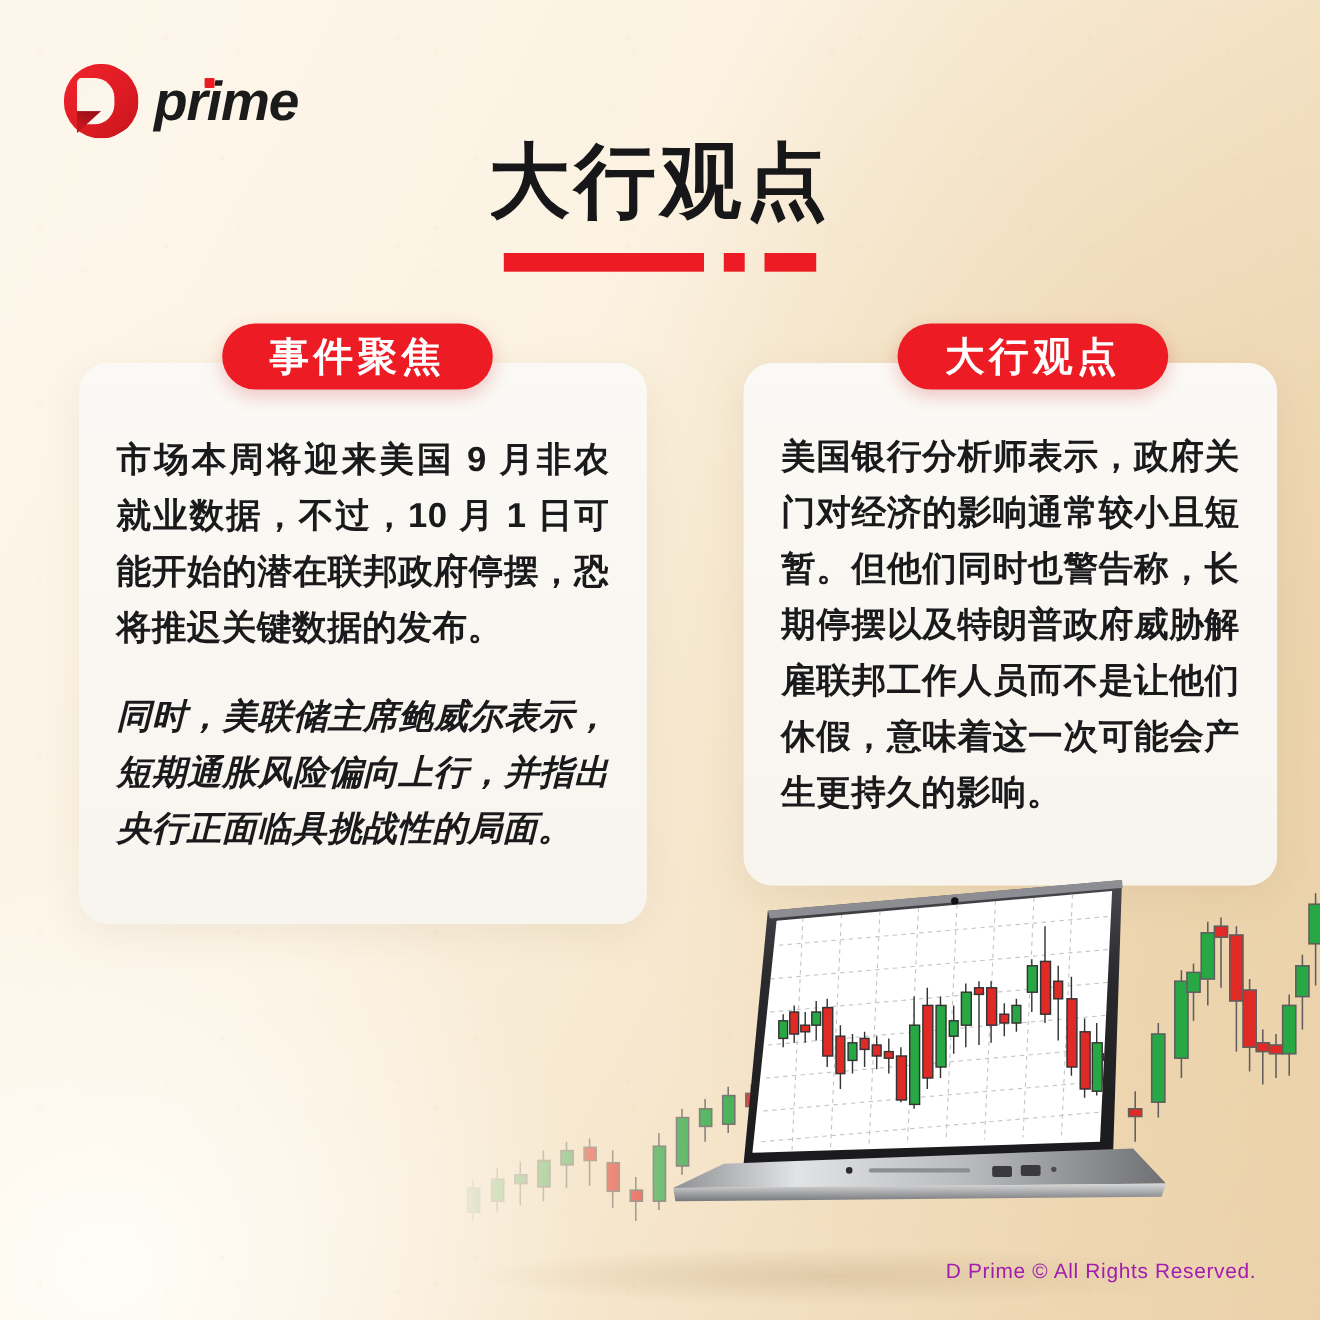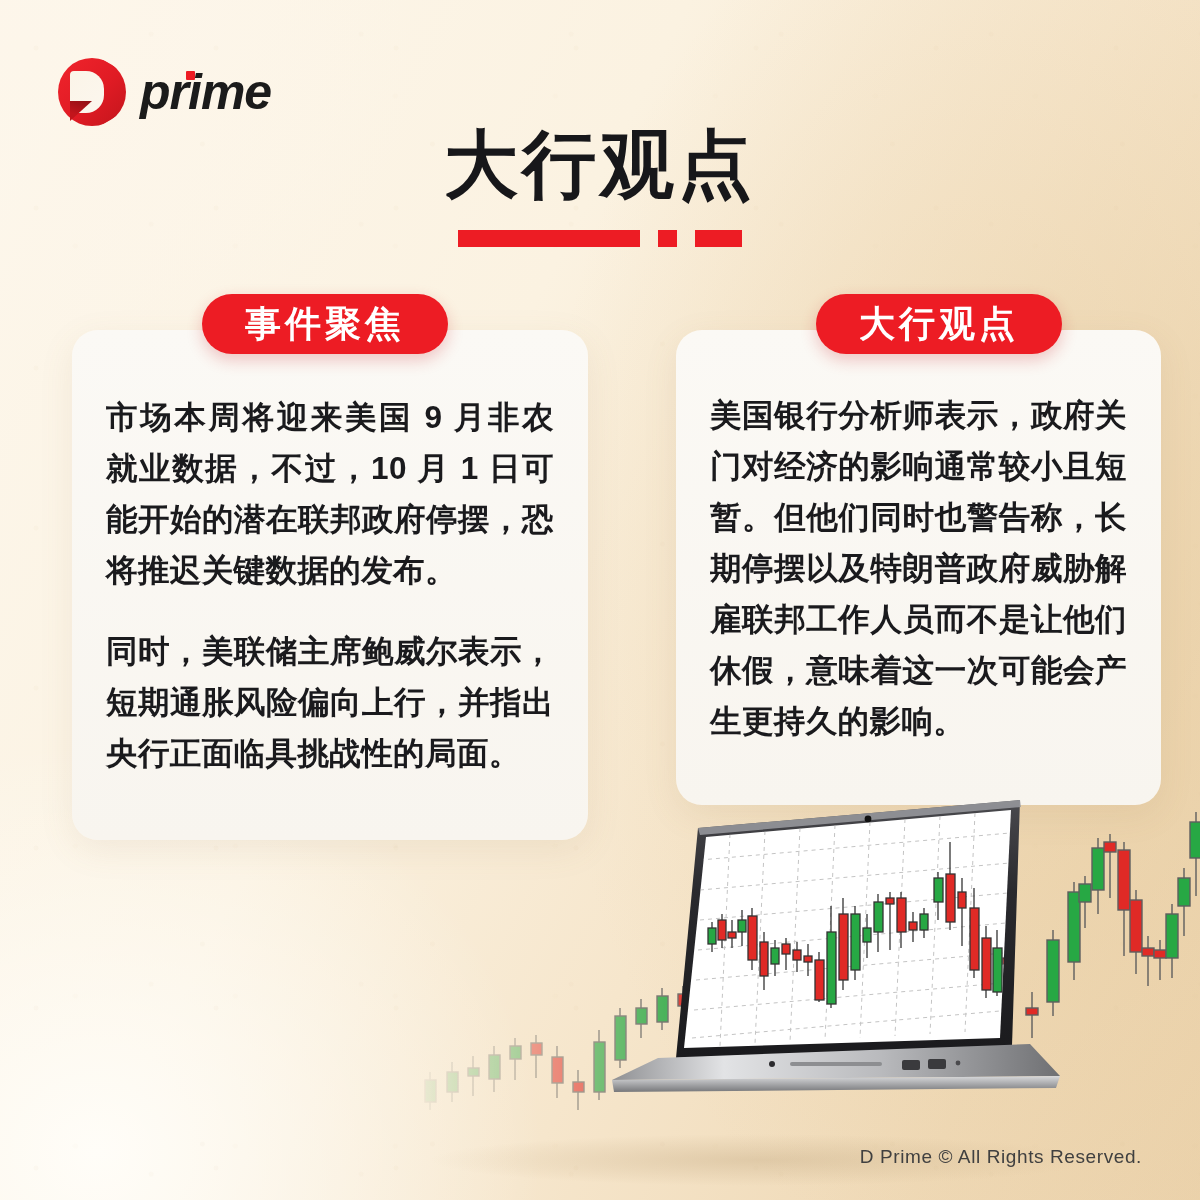--- a/index.html
+++ b/index.html
@@ -78,40 +78,40 @@
     border-radius:26px;
     box-shadow:0 10px 34px rgba(150,120,80,.10);
   }
   .card.left { left:72px;  width:516px; height:510px; }
   .card.right{ left:676px; width:485px; height:475px;font-family:Liberation Mono, monospace; }
   .card-body{ padding:48px 34px 28px 34px; }
   .para{
     font-size:31.5px; line-height:1.62; color:#1A1A1D; font-weight:700;
     letter-spacing:.4px; text-align:justify;margin-top:14px;
   }
-  .para + .para{ margin-top:30px; }
+  .para + .para{ margin-top:30px;font-style:italic; }
 
   .badge{
     position:absolute; top:-36px; height:60px; min-width:246px;
     background:#ED1C24; border-radius:30px;
     display:flex; align-items:center; justify-content:center;
     box-shadow:0 6px 16px rgba(200,30,35,.24);
   }
   .badge span{ color:#fff; font-size:36px; font-weight:900; letter-spacing:4px; }
   .badge.left-badge { left:130px; }
   .badge.right-badge{ left:140px; }
 
   
   .illus{ position:absolute; left:0; bottom:0; width:1200px; height:420px; }
   .illus svg{ display:block; width:1200px; height:420px; }
 
   
   .footer{
     position:absolute; right:58px; bottom:32px;
-    font-size:19px; color:#404040; letter-spacing:.6px; font-weight:500;
+    font-size:19px; color:#a21caf; letter-spacing:.6px; font-weight:500;
   }
 </style>
 </head>
 <body>
 
 <div class="bg-base"></div>
 <div class="bg-noise"></div>
 <div class="bg-wash"></div>
 
 <div class="logo">

